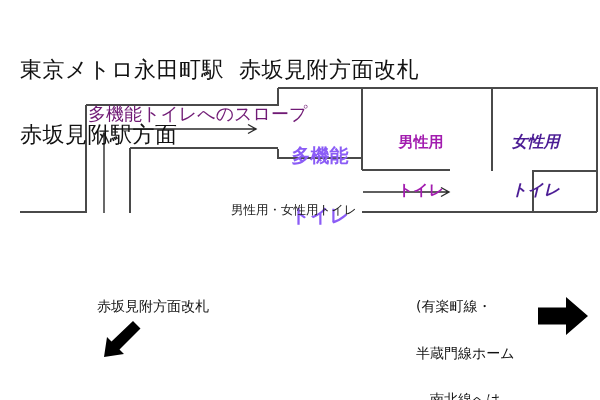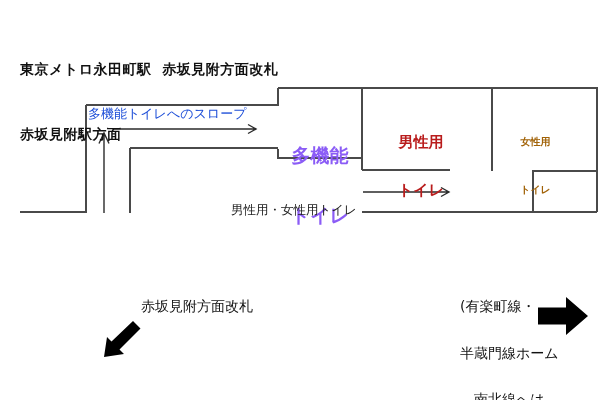--- a/index.html
+++ b/index.html
@@ -9,49 +9,49 @@
     font-family: "DejaVu Sans", "Liberation Sans", sans-serif;
     color: #111111;
     overflow: hidden;
     position: relative;
   }
   #stage { position: absolute; left: 0; top: 0; width: 600px; height: 400px; }
   .abs { position: absolute; white-space: pre; }
 
   .title {
     left: 20px; top: 16px;
-    font-size: 14px; font-weight: bold; line-height: 21.5px;
+    font-size: 22px; font-weight: normal; line-height: 21.5px;
     letter-spacing: 0.5px;
   }
 
   .multi-slope-label {
     left: 88px; top: 106px;
-    font-size: 13px; line-height: 16px; color: #1d4ed8;
+    font-size: 18px; line-height: 16px; color: #701a75;
   }
 
   .room-label { text-align: center; font-weight: bold; }
   .room-multi {
     left: 278px; top: 105px; width: 84px;
     font-size: 19px; line-height: 20px; color: #8b5cf6;
   }
   .room-mens {
     left: 361px; top: 102px; width: 120px;
-    font-size: 15px; line-height: 16px; color: #b91c1c; text-align: center;
+    font-size: 15px; line-height: 16px; color: #a21caf; text-align: center;
   }
   .room-womens {
     left: 483px; top: 102px; width: 105px;
-    font-size: 10px; line-height: 16px; color: #a16207;
+    font-size: 16px; line-height: 16px; color: #4c1d95; font-style: italic;
   }
 
   .mw-slope-label {
     left: 231px; top: 175px;
     font-size: 12.5px; line-height: 14px; color: #222222;
   }
 
-  .dest-label { font-size: 14px; line-height: 15.5px; color: #111111; margin-left: 44px; }
+  .dest-label { font-size: 14px; line-height: 15.5px; color: #111111; }
   .gate-label { left: 97px; top: 268px; }
   .platform-label { left: 416px; top: 268px; }
   .dest-label .indent { margin-left: 14px; }
 
   svg { position: absolute; left: 0; top: 0; }
 </style>
 </head>
 <body>
 
 <div id="stage">

